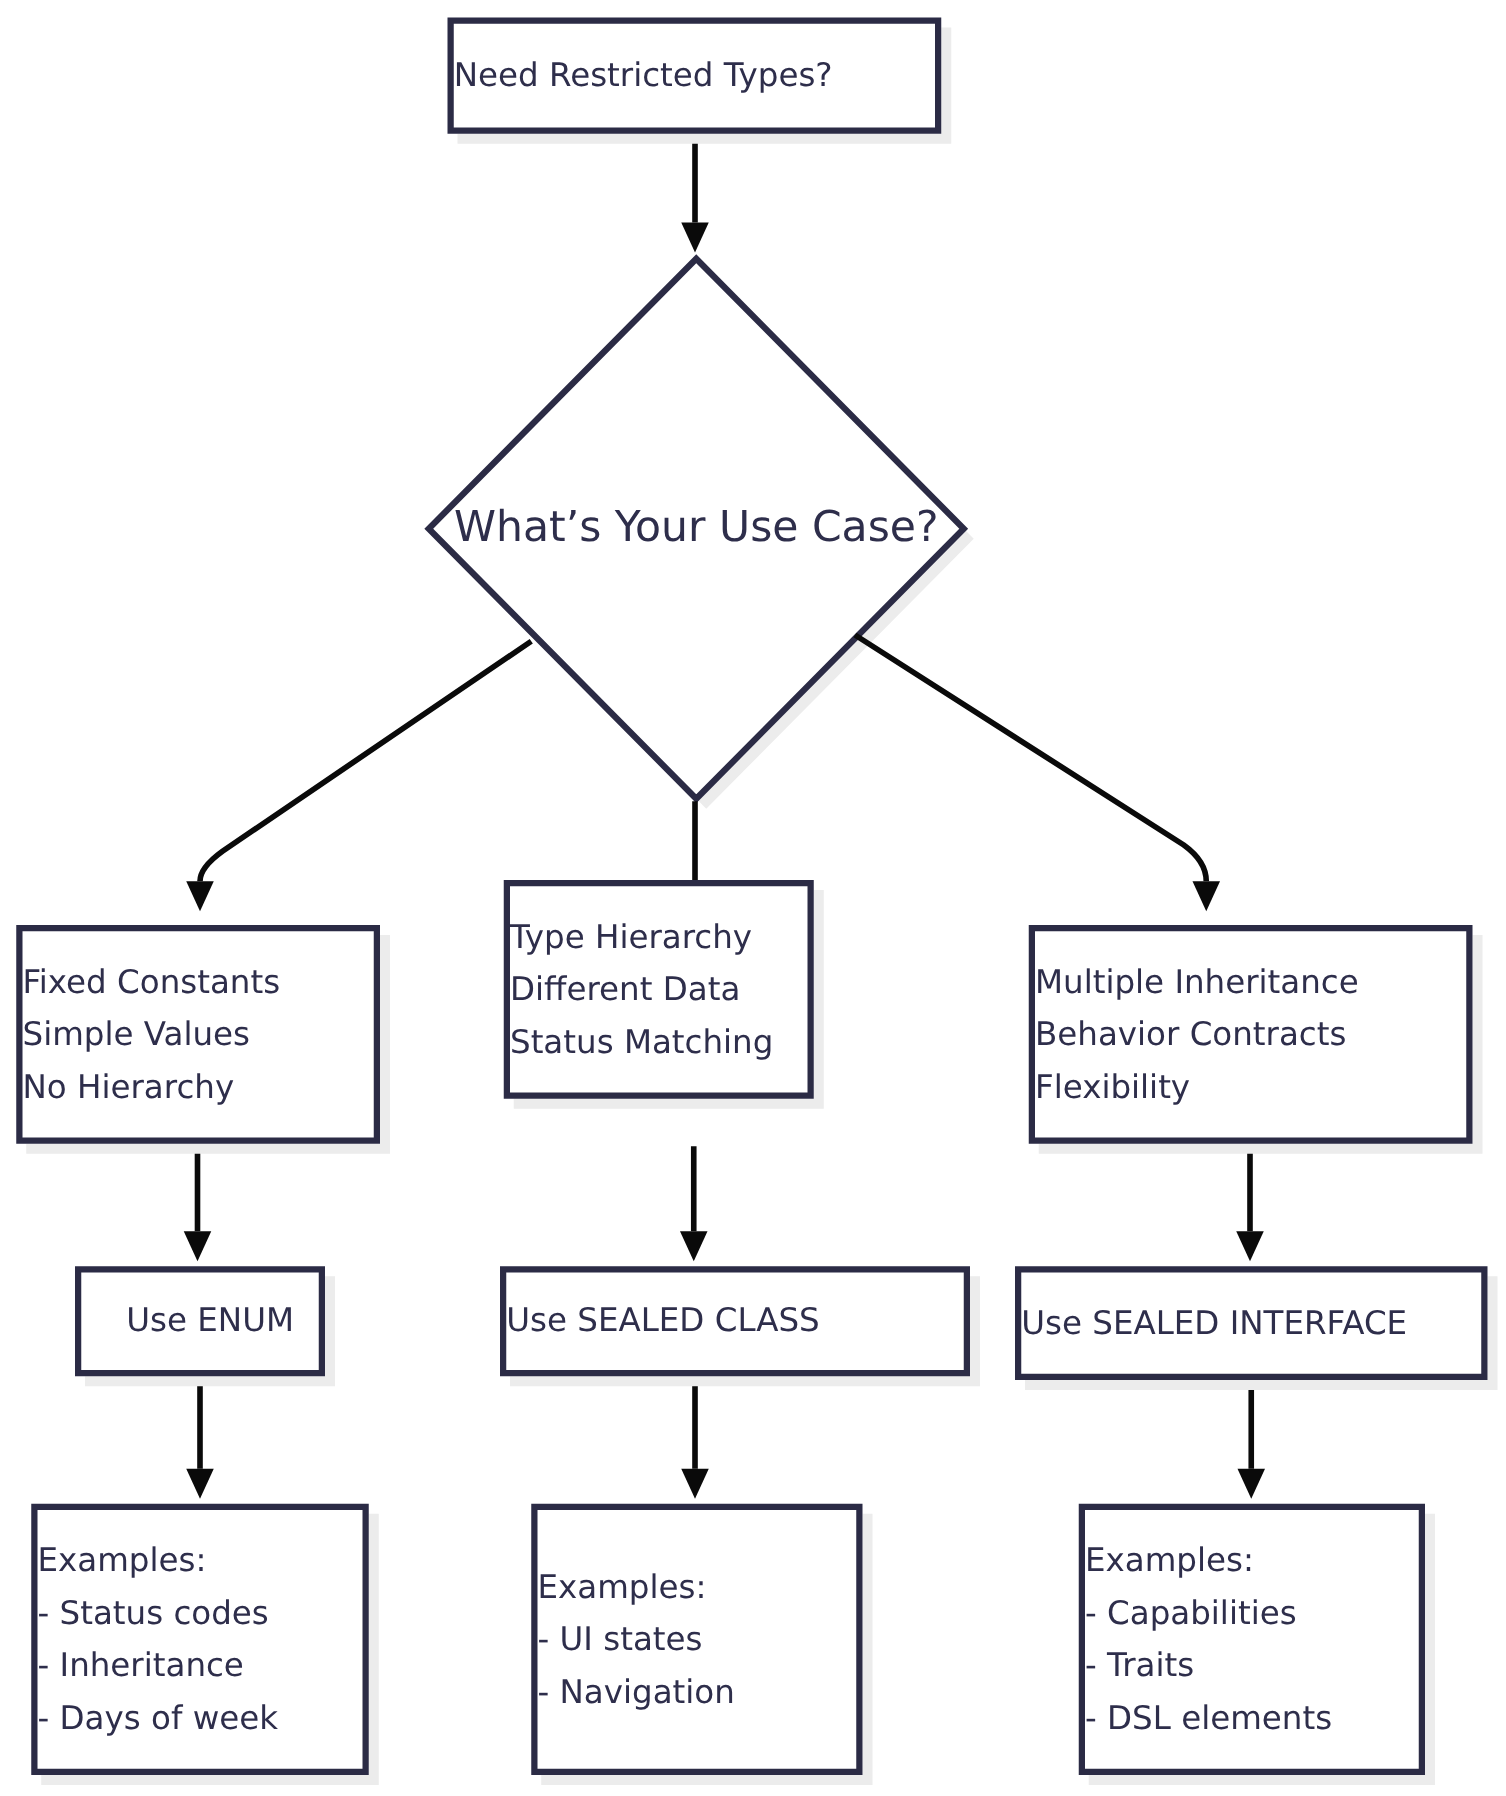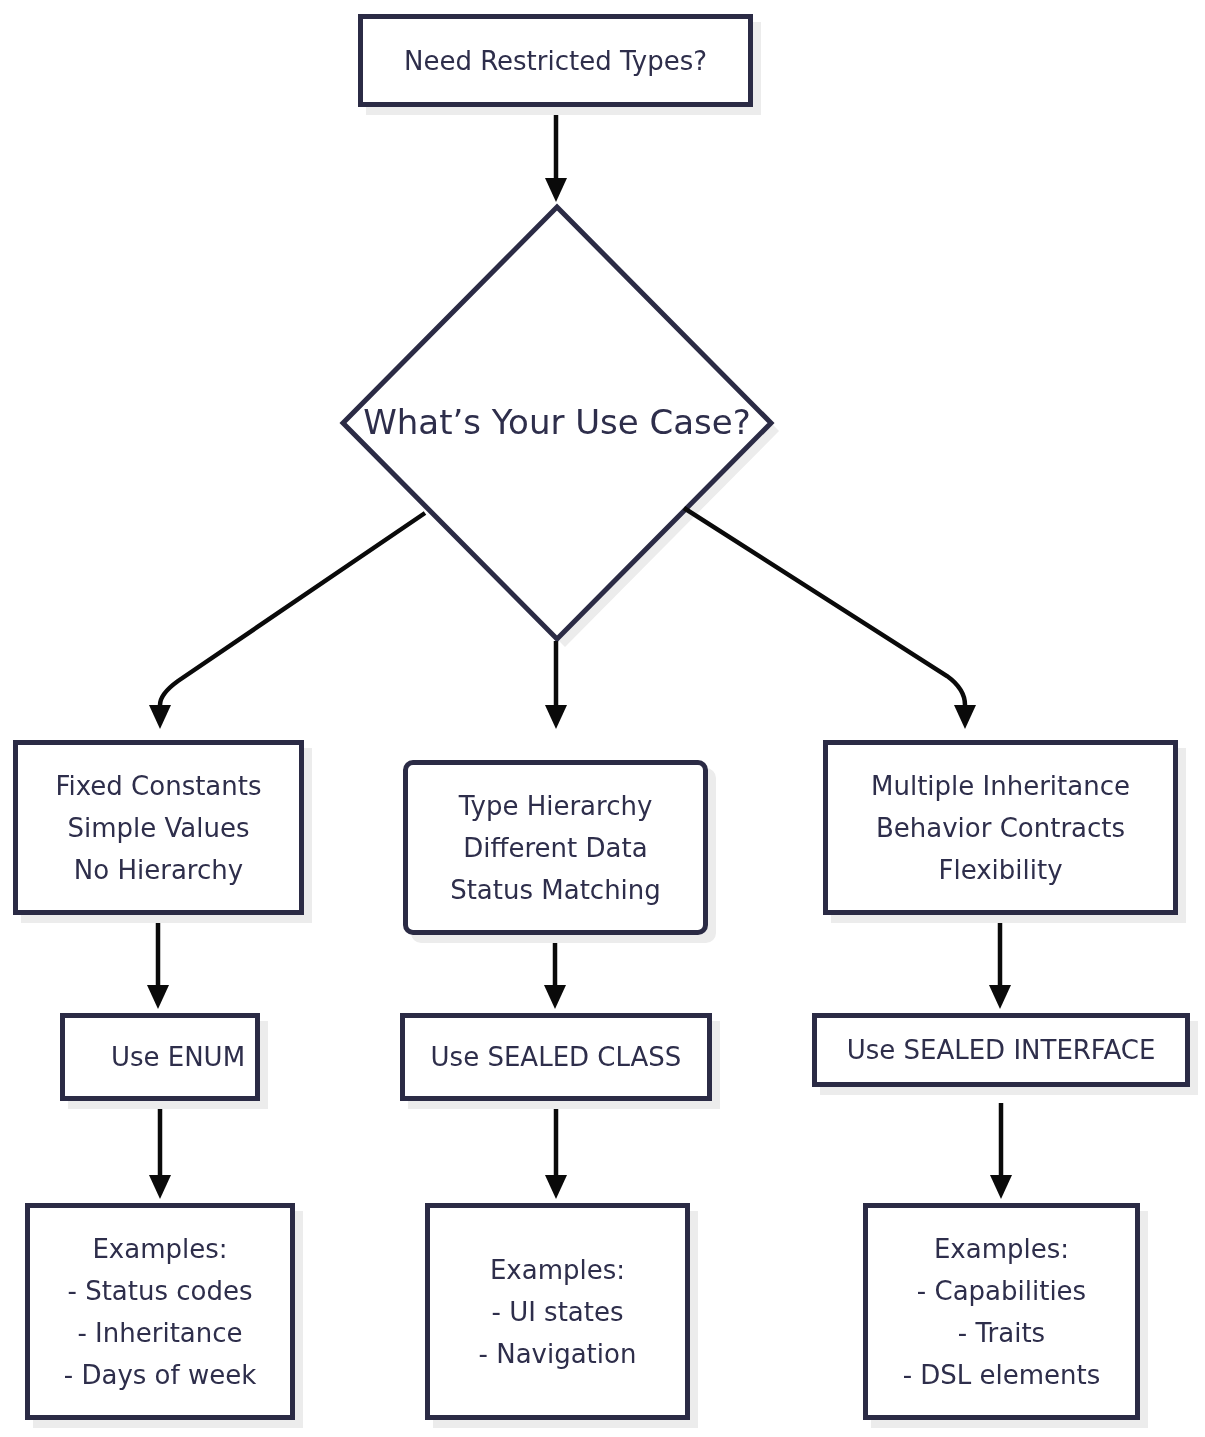--- a/index.html
+++ b/index.html
@@ -21,43 +21,43 @@
     z-index: 0;
   }
   .node {
     position: absolute;
     box-sizing: border-box;
     background: #ffffff;
     border: 5px solid #2b2b45;
     box-shadow: 8px 8px 0 #ececec;
     display: flex;
     flex-direction: column;
-    align-items: center;
+    align-items: flex-start;
     justify-content: center;
     text-align: center;
     font-size: 26px;
     font-weight: 500;
     line-height: 42px;
     z-index: 1;
   }
   .start-node    { left: 358px; top: 14px;   width: 395px; height: 93px; }
   .decision-label {
     position: absolute;
     left: 357px; top: 402px; width: 400px;
     text-align: center;
     font-size: 34px;
     font-weight: 500;
     z-index: 1;
   }
   .criteria-0 { left: 13px;  top: 740px; width: 291px; height: 175px; }
-  .criteria-1 { left: 403px; top: 760px; width: 305px; height: 175px; border-radius: 10px; }
+  .criteria-1 { left: 403px; top: 704px; width: 248px; height: 175px; }
   .criteria-2 { left: 823px; top: 740px; width: 355px; height: 175px; }
   .action-0   { left: 60px;  top: 1013px; width: 200px; height: 88px; padding-left: 36px; }
-  .action-1   { left: 400px; top: 1013px; width: 312px; height: 88px; }
-  .action-2   { left: 812px; top: 1013px; width: 378px; height: 74px; }
+  .action-1   { left: 400px; top: 1013px; width: 376px; height: 88px; }
+  .action-2   { left: 812px; top: 1013px; width: 378px; height: 91px; }
   .examples-0 { left: 25px;  top: 1203px; width: 270px; height: 217px; }
   .examples-1 { left: 425px; top: 1203px; width: 265px; height: 217px; }
   .examples-2 { left: 863px; top: 1203px; width: 277px; height: 217px; }
 </style>
 </head>
 <body>
 
 <svg class="connector-layer" width="1205" height="1437" viewBox="0 0 1205 1437">
 
   <polygon points="565,215 779,431 565,647 351,431" fill="#ececec"></polygon>

